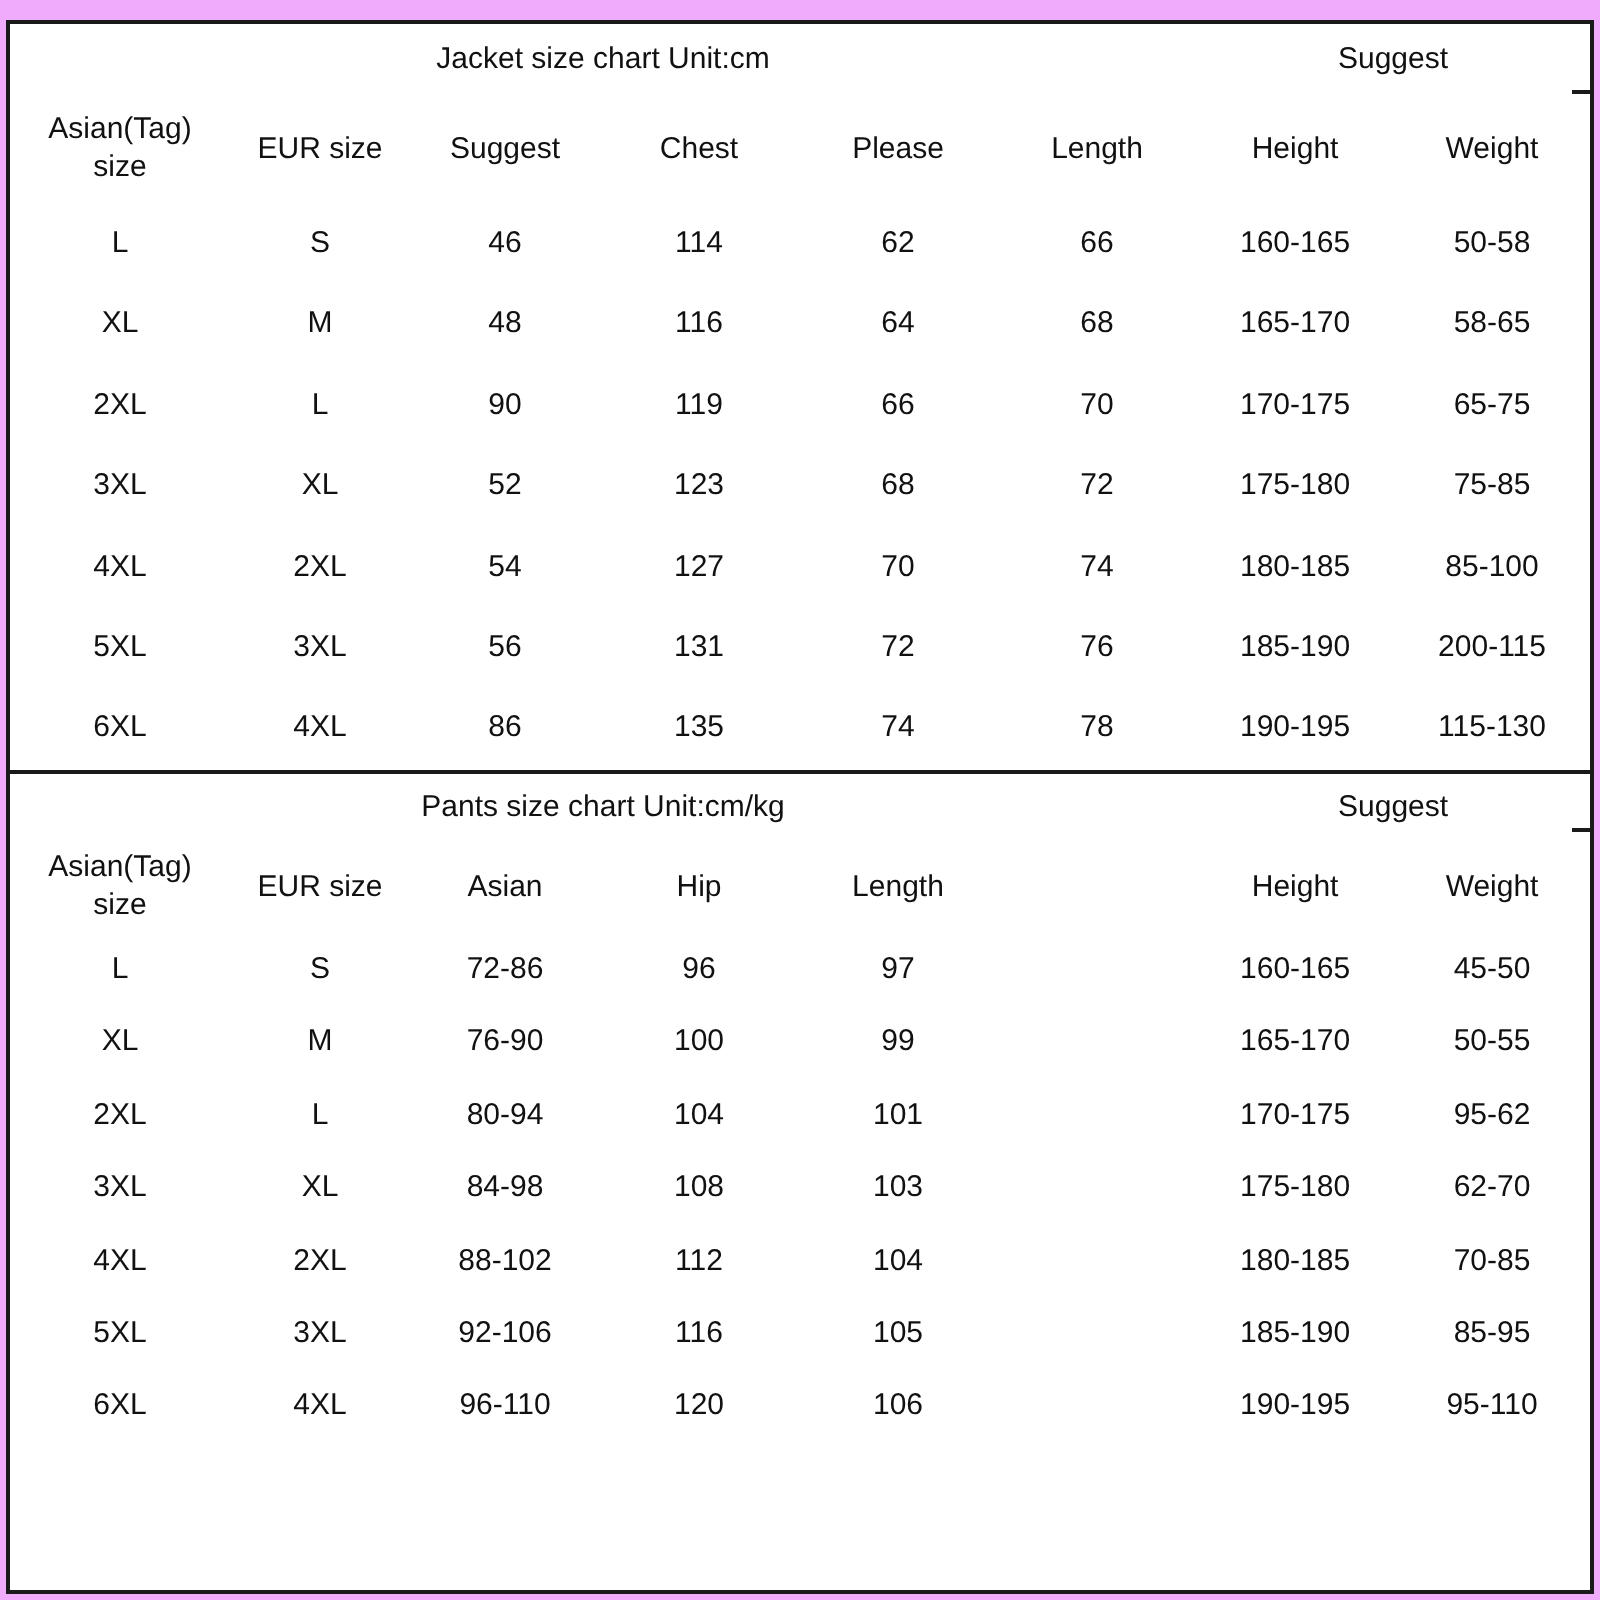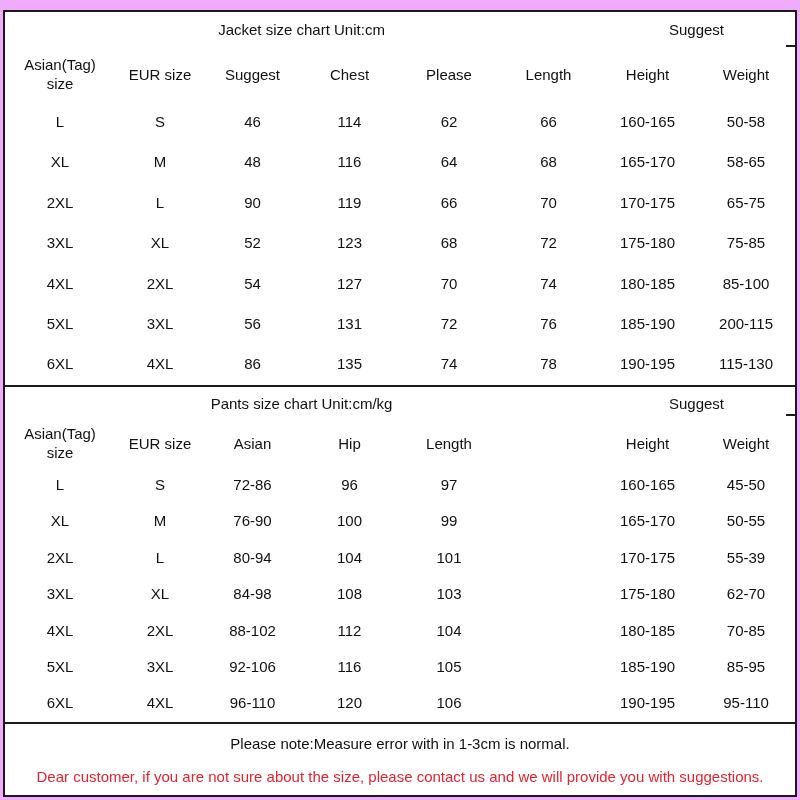--- a/index.html
+++ b/index.html
@@ -204,21 +204,21 @@
               <td>50-55</td>
             </tr>
             <tr>
               <td>2XL</td>
               <td>L</td>
               <td>80-94</td>
               <td>104</td>
               <td>101</td>
               <td></td>
               <td>170-175</td>
-              <td>55-39</td>
+              <td>95-62</td>
             </tr>
             <tr>
               <td>3XL</td>
               <td>XL</td>
               <td>84-98</td>
               <td>108</td>
               <td>103</td>
               <td></td>
               <td>175-180</td>
               <td>62-70</td>
@@ -250,22 +250,18 @@
               <td>120</td>
               <td>106</td>
               <td></td>
               <td>190-195</td>
               <td>95-110</td>
             </tr>
           </tbody>
       </table>
     </div>
 
-    <div class="section-notes">
-      <div class="note-black">Please note:Measure error with in 1-3cm is normal.</div>
-      <div class="note-red">Dear customer, if you are not sure about the size, please contact us and we will provide you with suggestions.</div>
-    </div>
 
   </div>
 
   <div class="suggest-tick tick-jacket"></div>
   <div class="suggest-tick tick-pants"></div>
 </div>
 
 </body></html>

